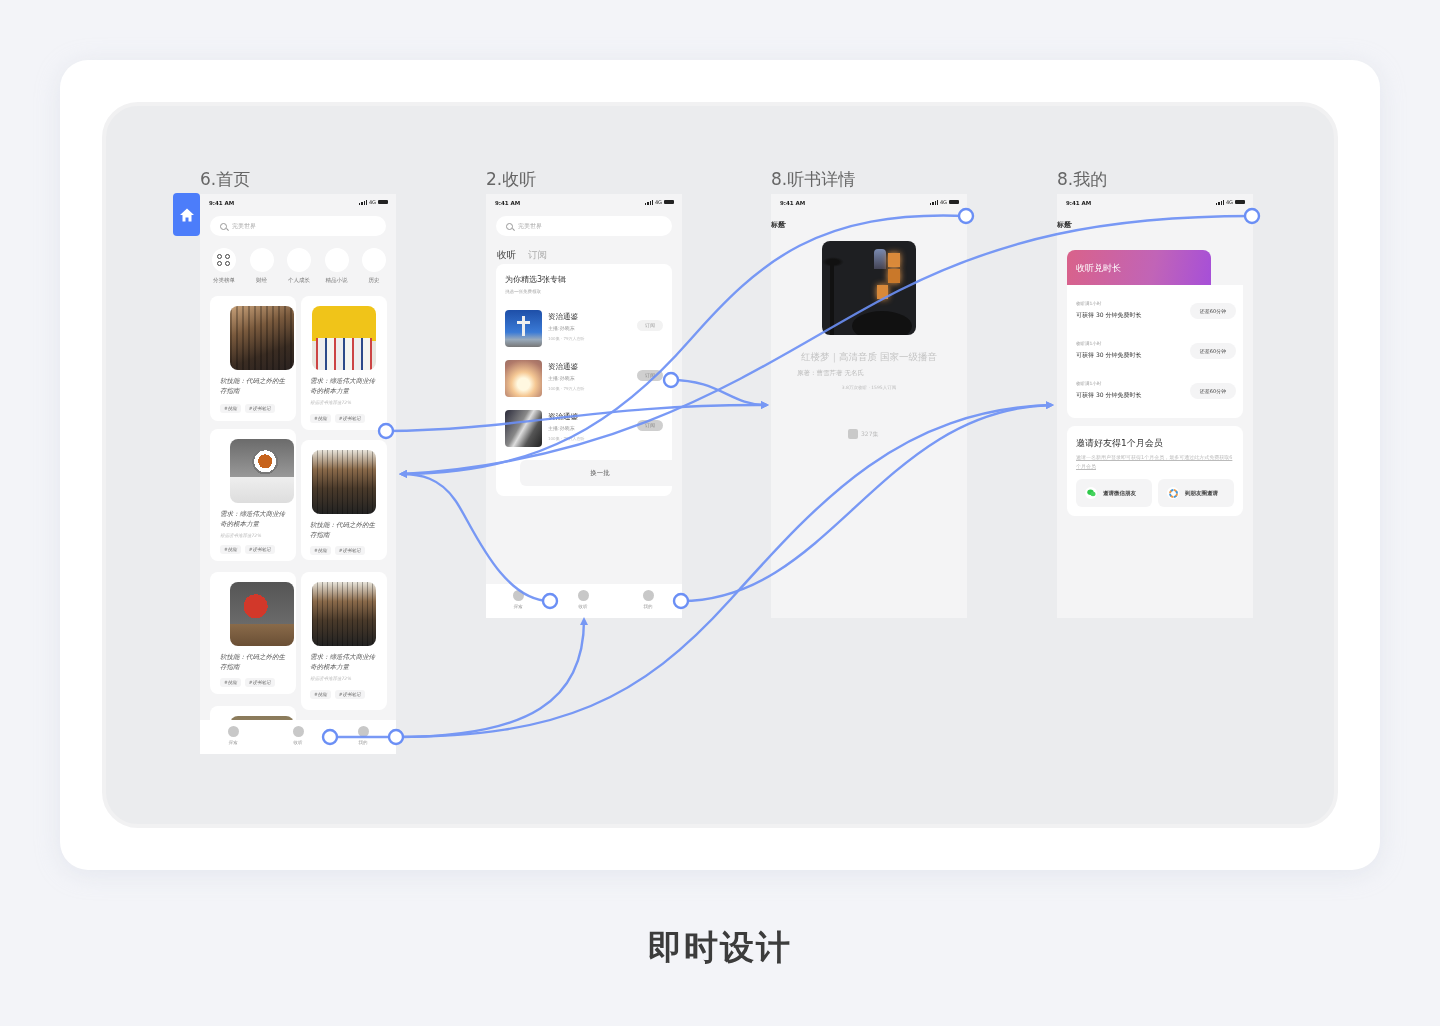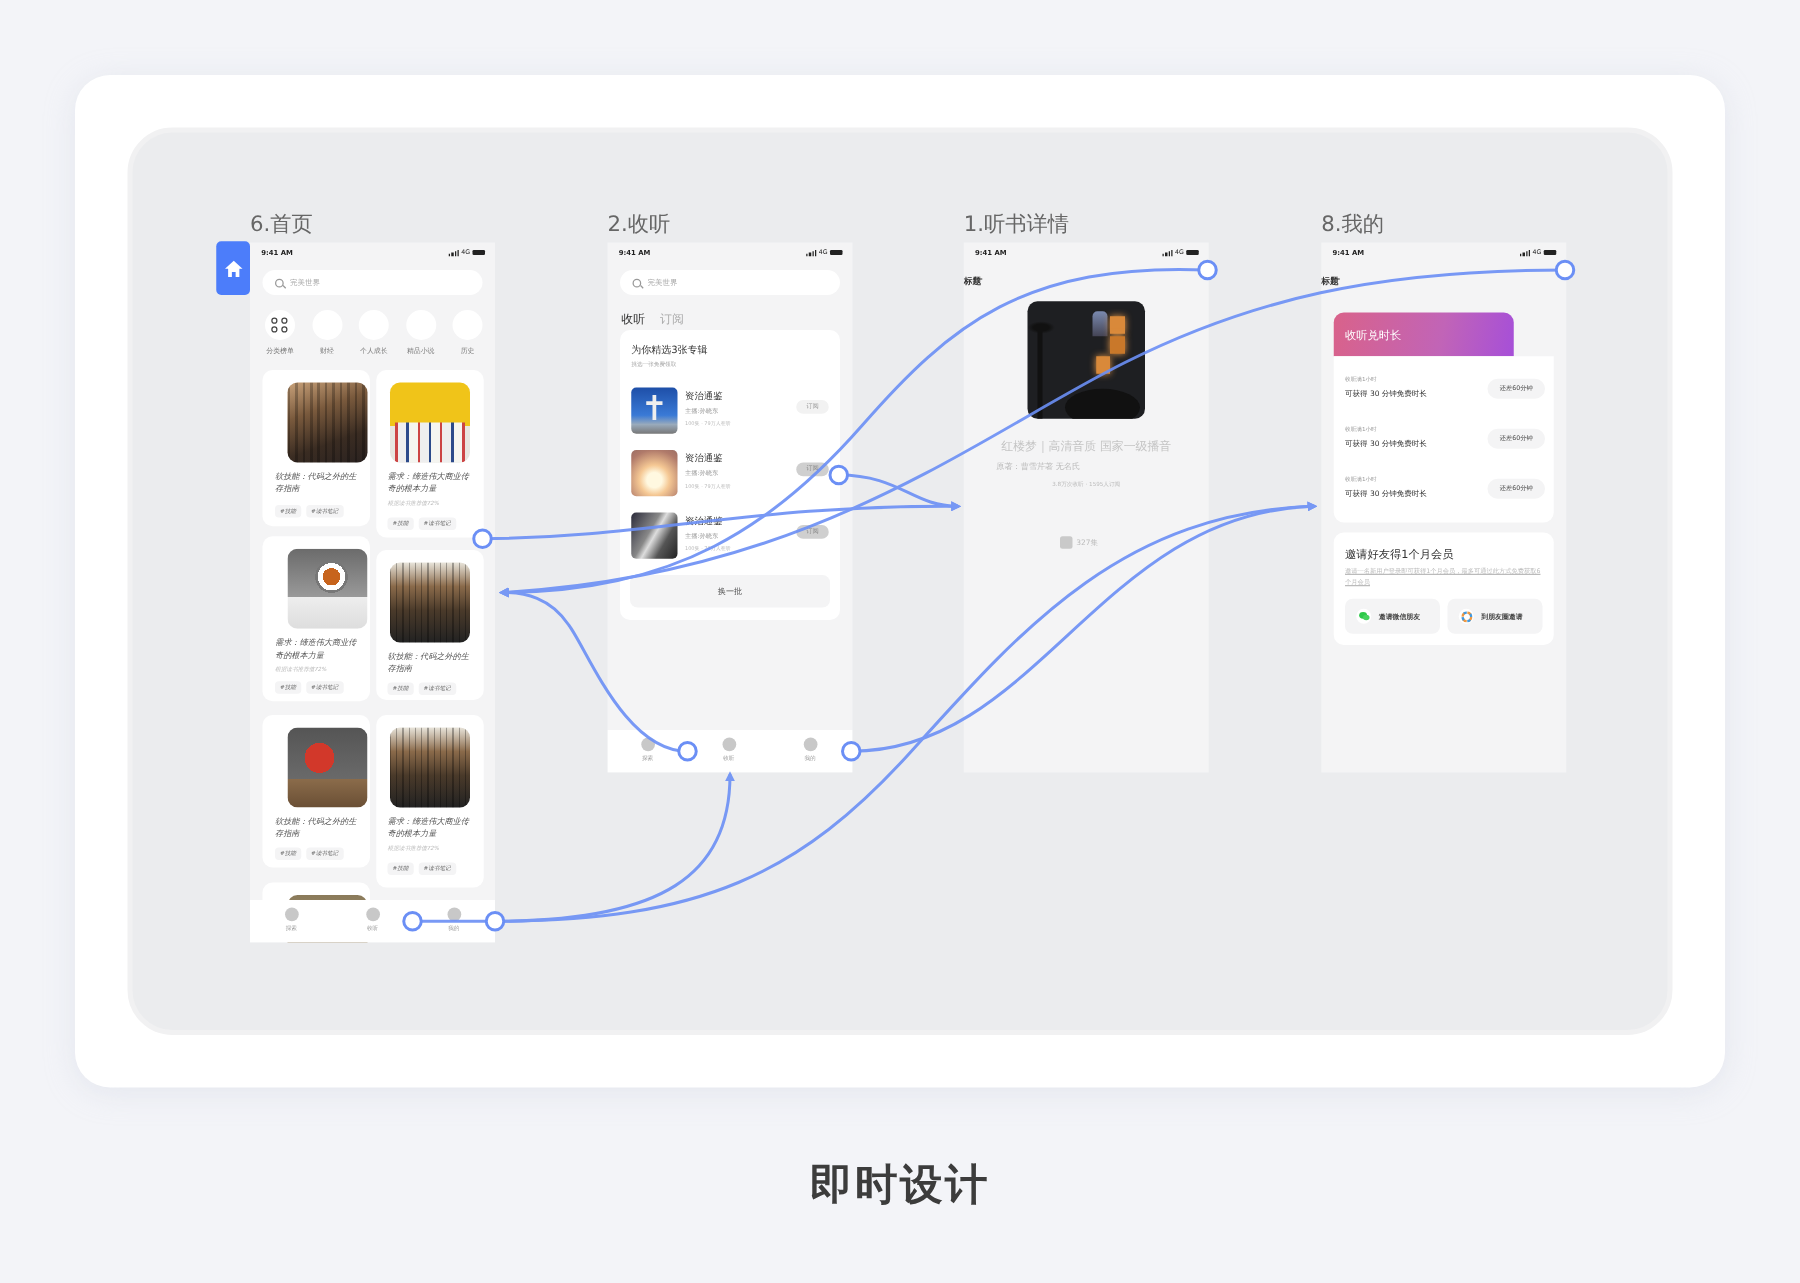--- a/index.html
+++ b/index.html
@@ -52,21 +52,21 @@
   .panel { position: absolute; left: 10px; top: 70px; width: 176px; height: 232px; background: #fff; border-radius: 8px; }
   .panel .ph { position: absolute; left: 9px; top: 10px; font-size: 8px; color: #333; }
   .panel .ps { position: absolute; left: 9px; top: 25px; font-size: 4.5px; color: #aaa; }
   .album { position: absolute; left: 9px; width: 160px; height: 40px; }
   .album .thumb { position: absolute; left: 0; top: 0; width: 37px; height: 37px; border-radius: 4px; overflow: hidden; }
   .album .an { position: absolute; left: 43px; top: 2px; font-size: 7.5px; color: #333; }
   .album .ah { position: absolute; left: 43px; top: 15px; font-size: 5px; color: #999; }
   .album .am { position: absolute; left: 43px; top: 26px; font-size: 4px; color: #bbb; }
   .album .sub-btn { position: absolute; right: 2px; top: 10px; width: 26px; height: 11px; border-radius: 6px; font-size: 5px; text-align: center; line-height: 11px; color: #999; background: #f2f2f2; }
   .album .sub-btn.dim { background: #cfcfcf; color: #888; }
-  .refresh { position: absolute; left: 8px; top: 196px; width: 160px; height: 26px; background: #f4f4f5; border-radius: 6px; font-size: 6.5px; color: #555; text-align: center; line-height: 26px; }
+  .refresh { position: absolute; left: 24px; top: 196px; width: 160px; height: 26px; background: #f4f4f5; border-radius: 6px; font-size: 6.5px; color: #555; text-align: center; line-height: 26px; }
 
   
   .nav { position: absolute; left: 0; top: 24px; width: 100%; height: 16px; }
   .nav .back { position: absolute; left: 7px; top: 0; font-size: 10px; color: #333; }
   .nav .ttl { position: absolute; left: 0; width: 100%; text-align: left; top: 2px; font-size: 7px; color: #333; font-weight: bold; }
   .dcover { position: absolute; left: 51px; top: 47px; width: 94px; height: 94px; border-radius: 8px; overflow: hidden; background: #1e1f22; }
   .dtitle { position: absolute; left: 0; width: 100%; top: 157px; text-align: center; font-size: 9.5px; color: #c4c4c4; white-space: nowrap; }
   .dauth { position: absolute; left: 26px; top: 175px; font-size: 6.5px; color: #bbb; }
   .dstats { position: absolute; left: 0; width: 100%; text-align: center; top: 191px; font-size: 4.5px; color: #bbb; }
   .deps { position: absolute; left: 77px; top: 235px; display: flex; align-items: center; gap: 3px; font-size: 6px; color: #bbb; }
@@ -88,21 +88,21 @@
   .flows { position: absolute; left: 0; top: 0; width: 1440px; height: 1026px; pointer-events: none; }
 </style>
 </head>
 <body>
 
 <div class="outer-card"></div>
 <div class="canvas"></div>
 
 <div class="screen-label" style="left:200px;top:168px;">6.首页</div>
 <div class="screen-label" style="left:486px;top:168px;">2.收听</div>
-<div class="screen-label" style="left:771px;top:168px;">1.听书详情</div>
+<div class="screen-label" style="left:771px;top:168px;">8.听书详情</div>
 <div class="screen-label" style="left:1057px;top:168px;">8.我的</div>
 
 <div class="home-tab">
   <svg width="16" height="16" viewBox="0 0 16 16">
       <path d="M8 1.5 L15 8 H12.5 V14.5 H9.5 V10.5 H6.5 V14.5 H3.5 V8 H1 Z" fill="#fff"></path>
     </svg>
 </div>
 
 <div class="phone" style="left:200px;top:194px;height:560px;">
   <div class="status">

